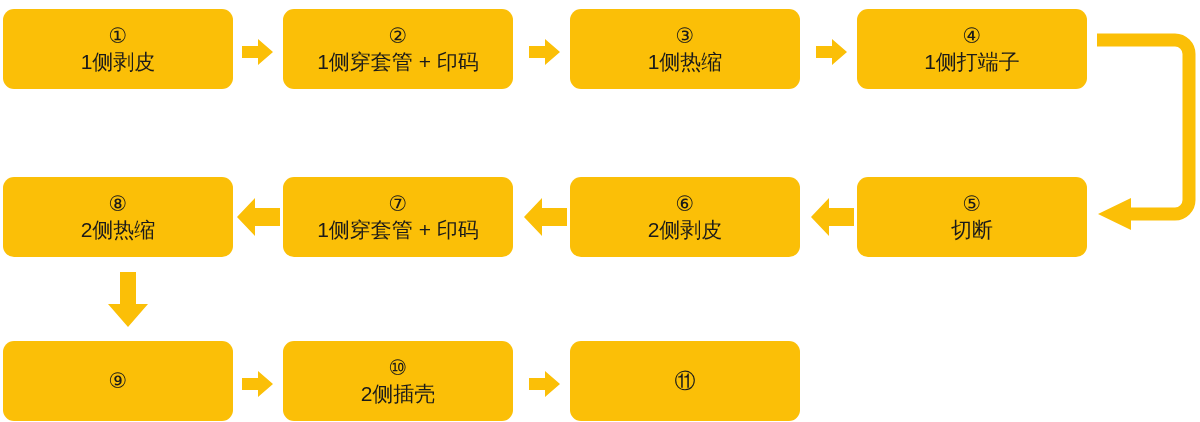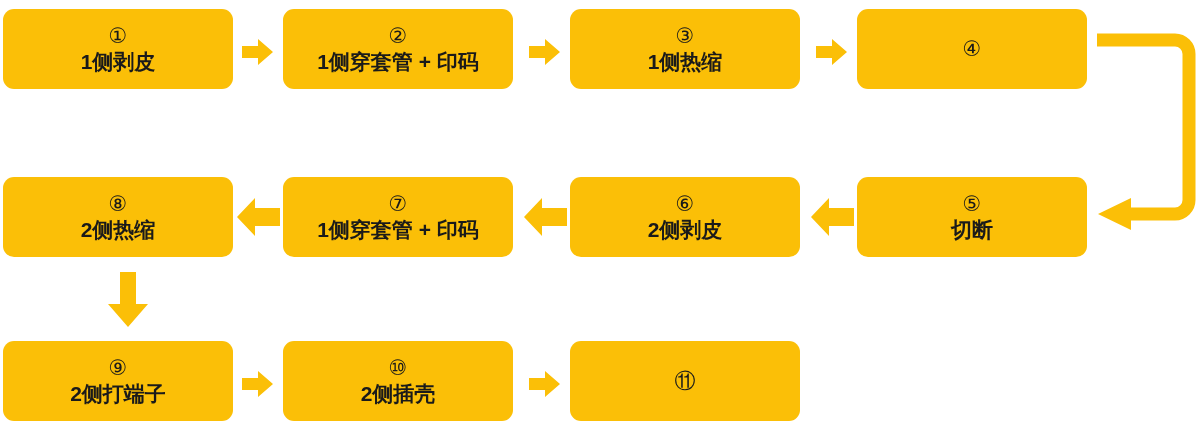--- a/index.html
+++ b/index.html
@@ -31,21 +31,21 @@
   .node .num {
     font-size: 21px;
     line-height: 24px;
     font-family: "DejaVu Sans", sans-serif;
     font-weight: 400;
     letter-spacing: 0;
   }
   .node .label {
     font-size: 21px;
     line-height: 26px;
-    font-weight: 700;
+    font-weight: 400;
     white-space: nowrap;
     margin-top: 1px;
   }
 
   
   .r1 { top: 9px; }
   .r2 { top: 177px; }
   .r3 { top: 341px; }
 
   
@@ -81,20 +81,21 @@
   <div class="node r1 c2">
     <span class="num">②</span>
     <span class="label">1侧穿套管 + 印码</span>
   </div>
   <div class="node r1 c3">
     <span class="num">③</span>
     <span class="label">1侧热缩</span>
   </div>
   <div class="node r1 c4">
     <span class="num">④</span>
+    <span class="label">1侧打端子</span>
   </div>
 
   <div class="arrow" style="left:242px; top:36px;">
     <svg width="32" height="32" viewBox="0 0 32 32">
         <path d="M0 10 L16 10 L16 3 L31 16 L16 29 L16 22 L0 22 Z" fill="#FBBF07"></path>
       </svg>
   </div>
   <div class="arrow" style="left:529px; top:36px;">
     <svg width="32" height="32" viewBox="0 0 32 32">
         <path d="M0 10 L16 10 L16 3 L31 16 L16 29 L16 22 L0 22 Z" fill="#FBBF07"></path>
@@ -147,21 +148,20 @@
   </div>
 
   <div class="arrow" style="left:106px; top:272px;">
     <svg width="44" height="56" viewBox="0 0 44 56">
         <path d="M14 0 L30 0 L30 32 L42 32 L22 55 L2 32 L14 32 Z" fill="#FBBF07"></path>
       </svg>
   </div>
 
   <div class="node r3 c1">
     <span class="num">⑨</span>
-    <span class="label">2侧打端子</span>
   </div>
   <div class="node r3 c2">
     <span class="num">⑩</span>
     <span class="label">2侧插壳</span>
   </div>
   <div class="node r3 c3">
     <span class="num">⑪</span>
   </div>
 
   <div class="arrow" style="left:242px; top:368px;">

